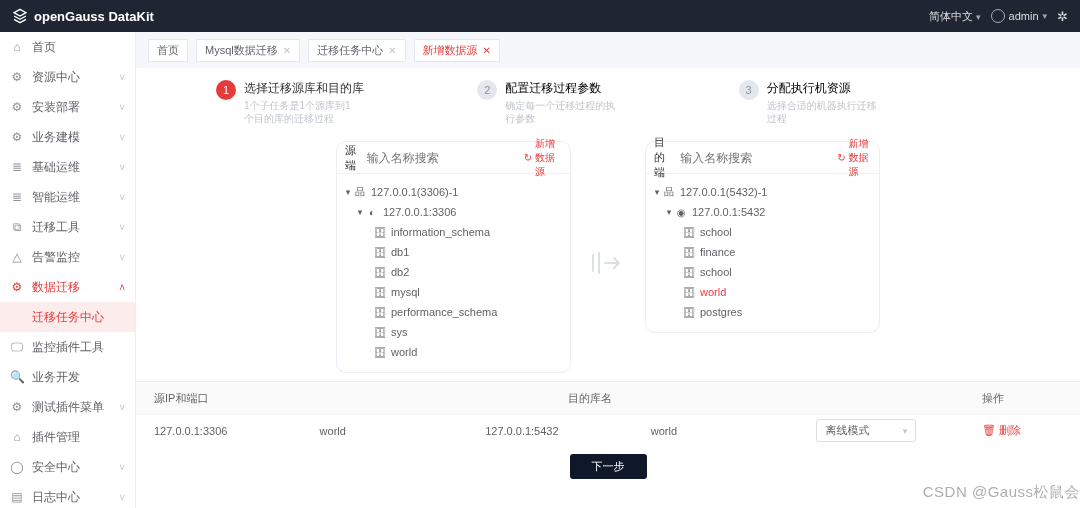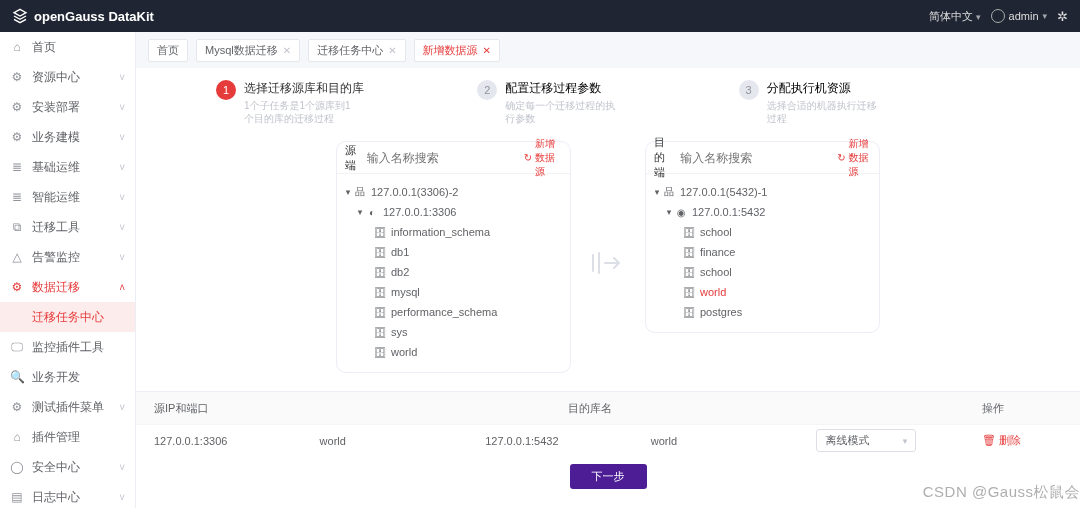--- a/index.html
+++ b/index.html
@@ -43,31 +43,31 @@
 .panel-add{font-size:10px;color:#e63b3b;cursor:pointer;display:flex;align-items:center;gap:3px}
 .panel-body{padding:8px 6px 10px;font-size:11px}
 .tree-row{display:flex;align-items:center;height:20px;color:#606266;cursor:pointer}
 .tree-caret{width:10px;font-size:9px;color:#606266;text-align:center}
 .tree-icon{width:14px;text-align:center;margin-right:4px;font-size:10px}
 .tree-label{white-space:nowrap}
 .tree-label.hl{color:#e63b3b}
 .indent-1{padding-left:12px}
 .indent-2{padding-left:30px}
 .arrow-mid{display:flex;align-items:center;color:#dcdfe6;font-size:24px;margin-top:110px}
-.table{border-top:1px solid #ebeef5;margin-top:12px}
+.table{border-top:1px solid #ebeef5;margin-top:2px}
 .table-head,.table-row{display:flex;padding:0 18px;align-items:center}
 .table-head{height:32px;background:#fafafa;font-size:11px;color:#606266}
 .table-row{height:32px;font-size:11px;color:#606266;border-top:1px solid #f5f5f5}
 .col{flex:1}
 .col.narrow{flex:0 0 80px}
 .select-box{border:1px solid #dcdfe6;border-radius:3px;padding:3px 8px;display:flex;align-items:center;justify-content:space-between;width:100px;font-size:11px;color:#606266;cursor:pointer}
 .select-box .sb-caret{font-size:9px;color:#c0c4cc}
 .op-del{color:#e63b3b;font-size:11px;cursor:pointer;display:flex;align-items:center;gap:3px}
 .footer{display:flex;justify-content:center;padding:8px 0}
-.next-btn{background:#4c1d95;color:#fff;border:none;border-radius:3px;padding:5px 22px;font-size:11px;cursor:pointer}
+.next-btn{background:#0f172a;color:#fff;border:none;border-radius:3px;padding:5px 22px;font-size:11px;cursor:pointer}
 .watermark{position:absolute;right:0;bottom:6px;color:rgba(120,120,120,.6);font-size:15px;letter-spacing:.5px;pointer-events:none}
 .help-icon{font-size:10px;color:#c0c4cc;margin-left:2px}
 .avatar-icon{width:14px;height:14px;border:1px solid #aaa;border-radius:50%;display:inline-block}
 .thin-icon{color:#909399}
 </style>
 </head>
 <body>
 
 <div class="topbar">
   <div class="logo">
@@ -215,21 +215,21 @@
             <input class="panel-search" placeholder="输入名称搜索" style="">
             <span class="panel-add">
                 <span>↻</span>
                 <span>新增数据源</span>
               </span>
           </div>
           <div class="panel-body" id="src-tree">
               <div class="tree-row">
                 <span class="tree-caret">▾</span>
                 <span class="tree-icon">品</span>
-                <span class="tree-label">127.0.0.1(3306)-2</span>
+                <span class="tree-label">127.0.0.1(3306)-1</span>
               </div>
               <div class="tree-row indent-1">
                 <span class="tree-caret">▾</span>
                 <span class="tree-icon">◐</span>
                 <span class="tree-label">127.0.0.1:3306</span>
               </div>
               <div class="tree-row indent-2">
                 <span class="tree-icon">🗄</span>
                 <span class="tree-label">information_schema</span>
               </div>

